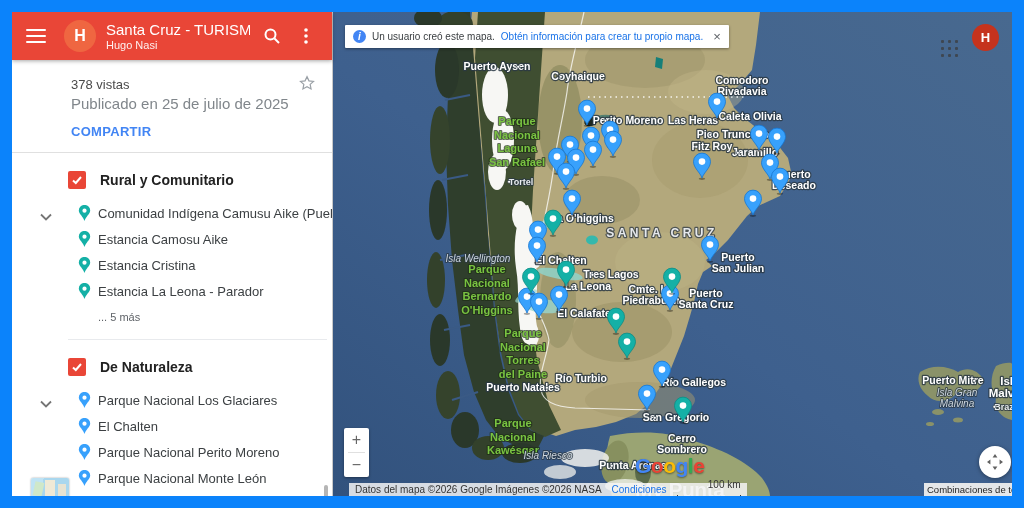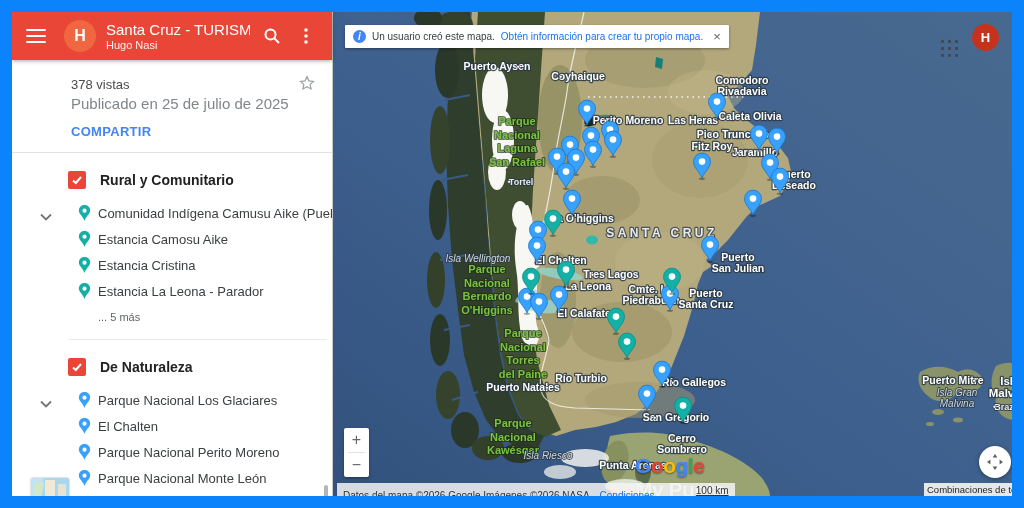--- a/index.html
+++ b/index.html
@@ -59,21 +59,21 @@
   .banner .bclose { font-size:13px; color:#5f6368; margin-left:4px; cursor:pointer; line-height:1; }
 
   .apps-grid { position:absolute; left:606px; top:26px; width:22px; height:22px; display:grid; grid-template-columns:repeat(3,1fr); gap:3px; padding:2px; cursor:pointer; z-index:5; }
   .apps-grid i { width:3px; height:3px; background:#3e4752; border-radius:1px; }
   .avatar-top { position:absolute; left:639px; top:12px; width:27px; height:27px; border-radius:50%; background:#c5331d; color:#fff; font-weight:bold; font-size:13px; display:flex; align-items:center; justify-content:center; cursor:pointer; z-index:5; }
 
   .zoomctl { position:absolute; left:11px; top:416px; width:25px; background:#fff; border-radius:2px; box-shadow:0 1px 3px rgba(0,0,0,.4); z-index:5; }
   .zoomctl .zb { height:24px; display:flex; align-items:center; justify-content:center; font-size:16px; color:#666; cursor:pointer; }
   .zoomctl .zdiv { height:1px; background:#e0e0e0; margin:0 4px; }
 
-  .attribution { position:absolute; left:4px; top:471px; height:13px; background:rgba(245,245,245,.85); display:flex; align-items:center; padding:12px 6px; gap:10px; font-size:10px; color:#333; z-index:6; white-space:nowrap;text-decoration:underline; }
+  .attribution { position:absolute; left:16px; top:471px; height:13px; background:rgba(245,245,245,.85); display:flex; align-items:center; padding:1px 6px; gap:10px; font-size:10px; color:#333; z-index:6; white-space:nowrap; }
   .attribution .terms { color:#1a73e8; cursor:pointer; }
   .scalewrap { display:flex; align-items:flex-end; gap:5px;flex-direction:column; }
   .scalebar { width:64px; height:5px; border-left:1.5px solid #333; border-right:1.5px solid #333; border-bottom:1.5px solid #333; }
 
   .kbd-box { position:absolute; right:0; top:471px; height:13px; background:rgba(238,238,238,.95); display:flex; align-items:center; padding:0 3px; font-size:9.5px; color:#222; z-index:6; white-space:nowrap; overflow:hidden; max-width:88px; cursor:pointer; }
 
   .explore-btn { position:absolute; left:646px; top:434px; width:32px; height:32px; border-radius:50%; background:#fff; box-shadow:0 1px 4px rgba(0,0,0,.4); display:flex; align-items:center; justify-content:center; cursor:pointer; z-index:6; }
 
   .gmm-logo { position:absolute; left:295px; top:442px; display:flex; align-items:baseline; z-index:5;flex-direction:column; }
   .gmm-logo .gword span { font-size:21px; font-weight:bold; letter-spacing:-.5px; }

